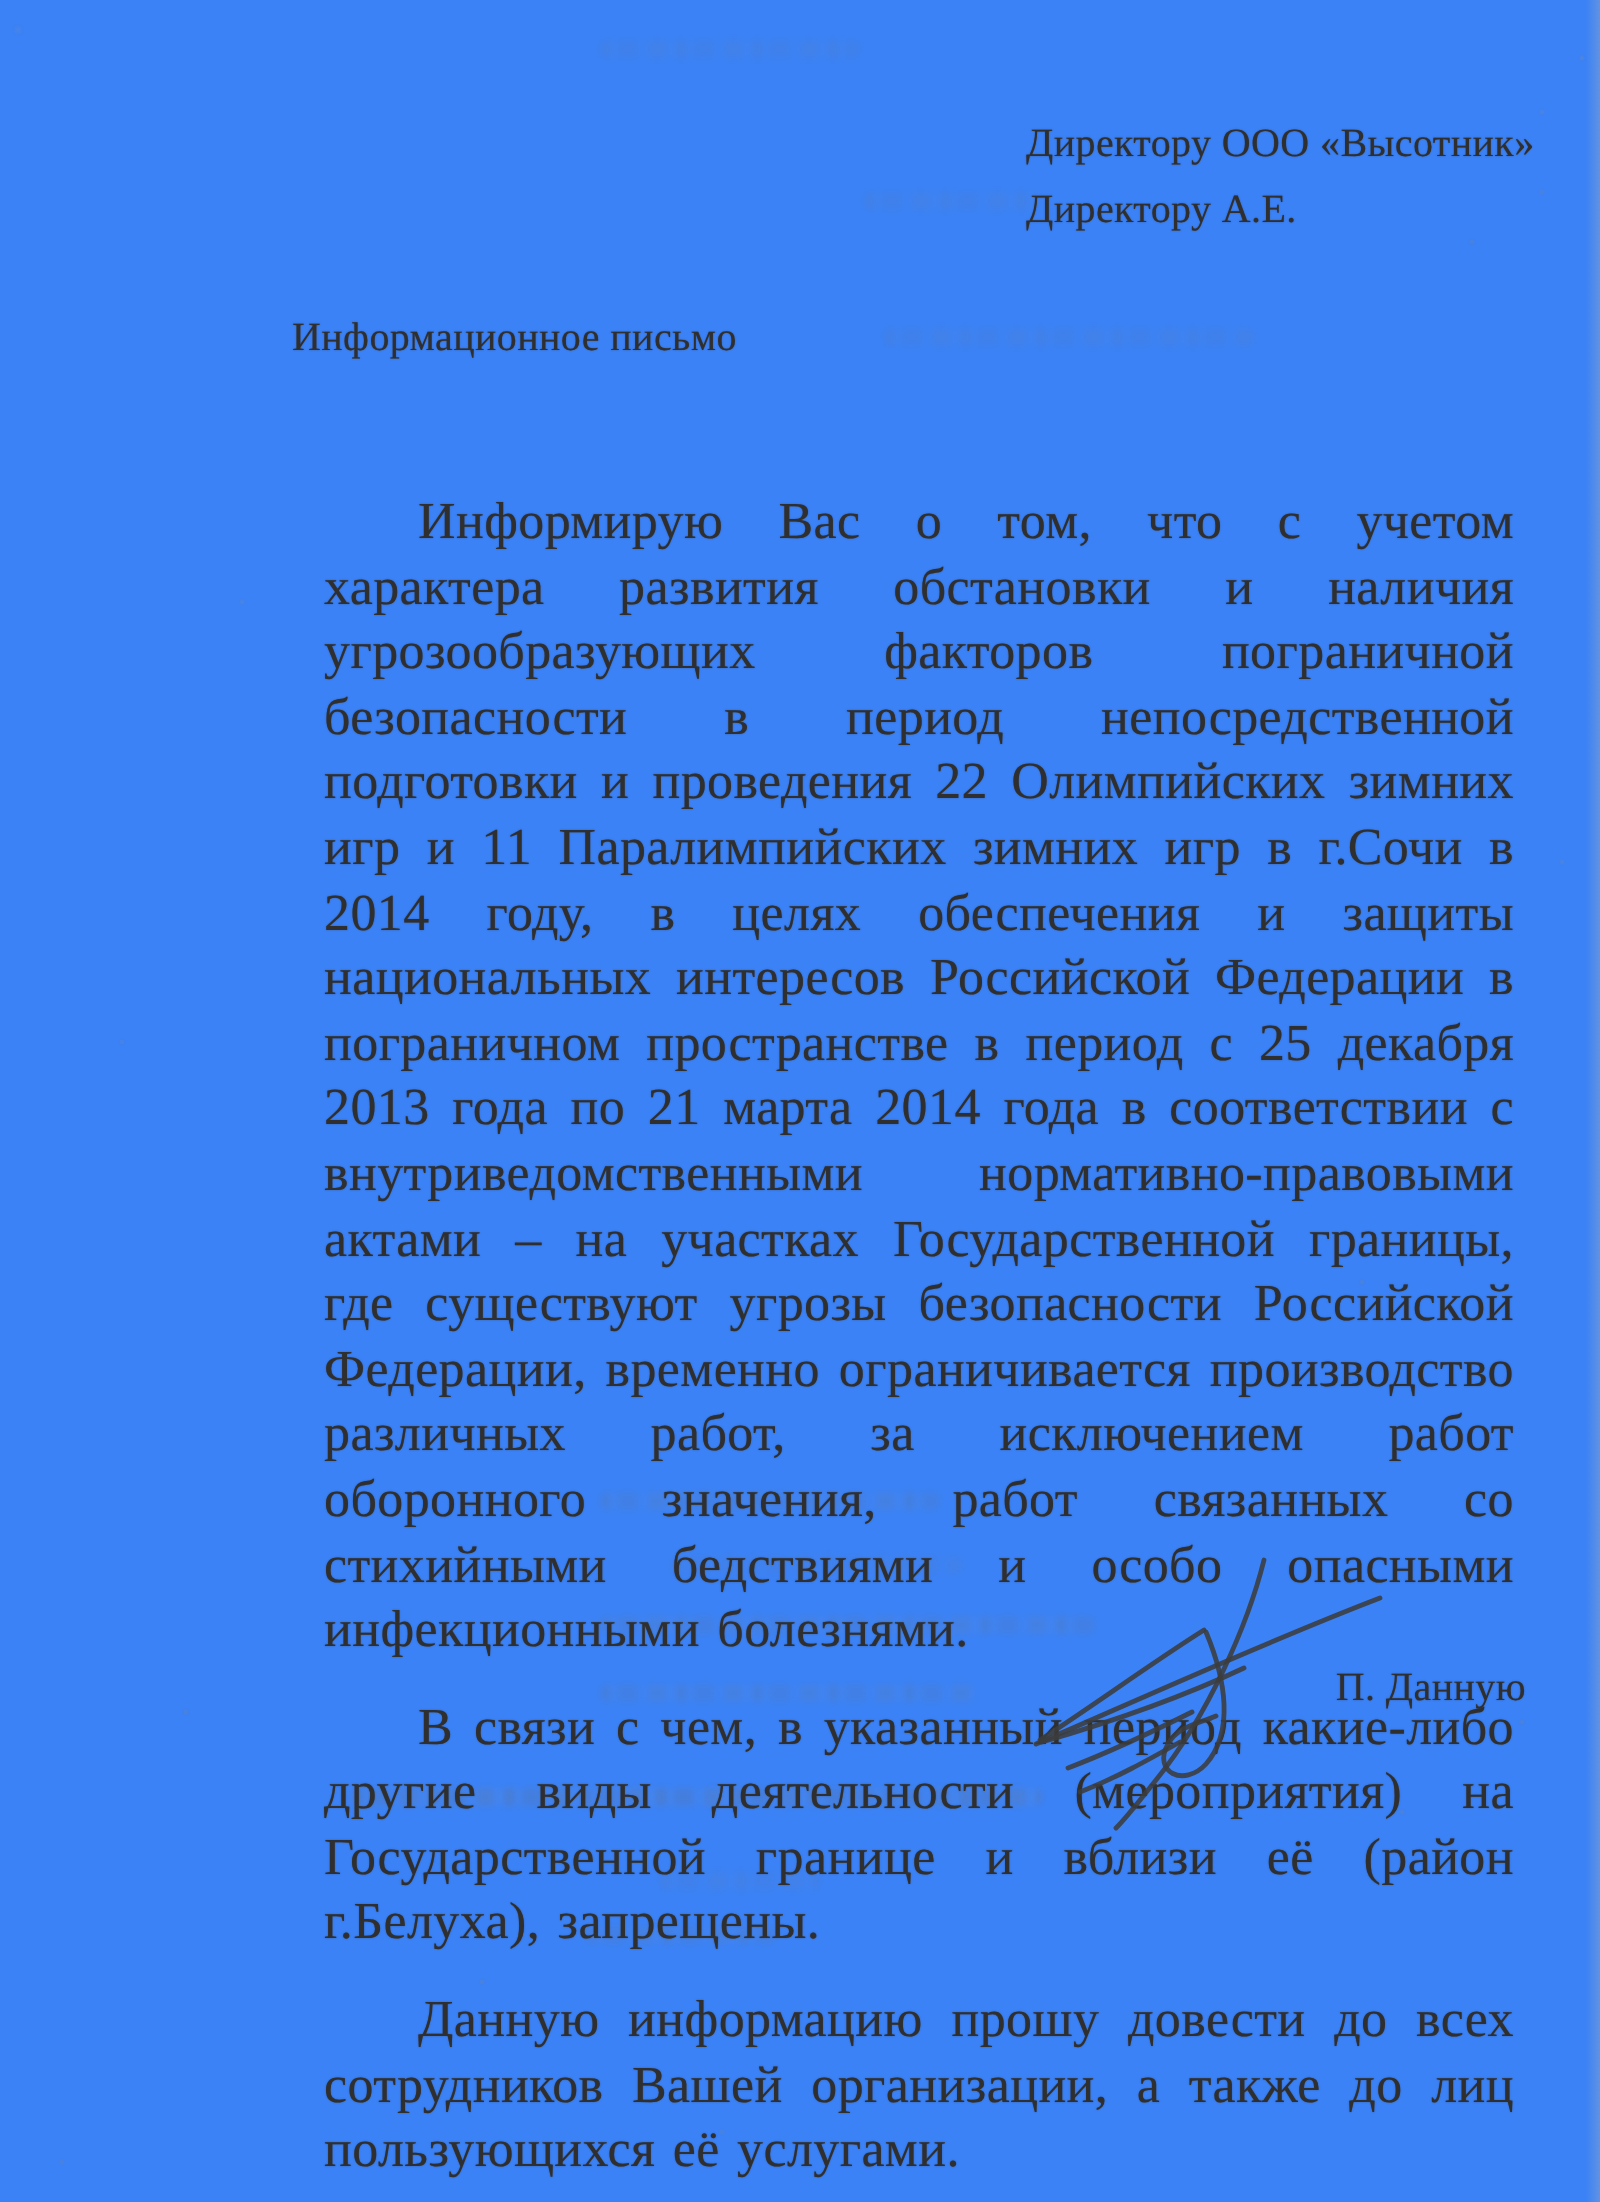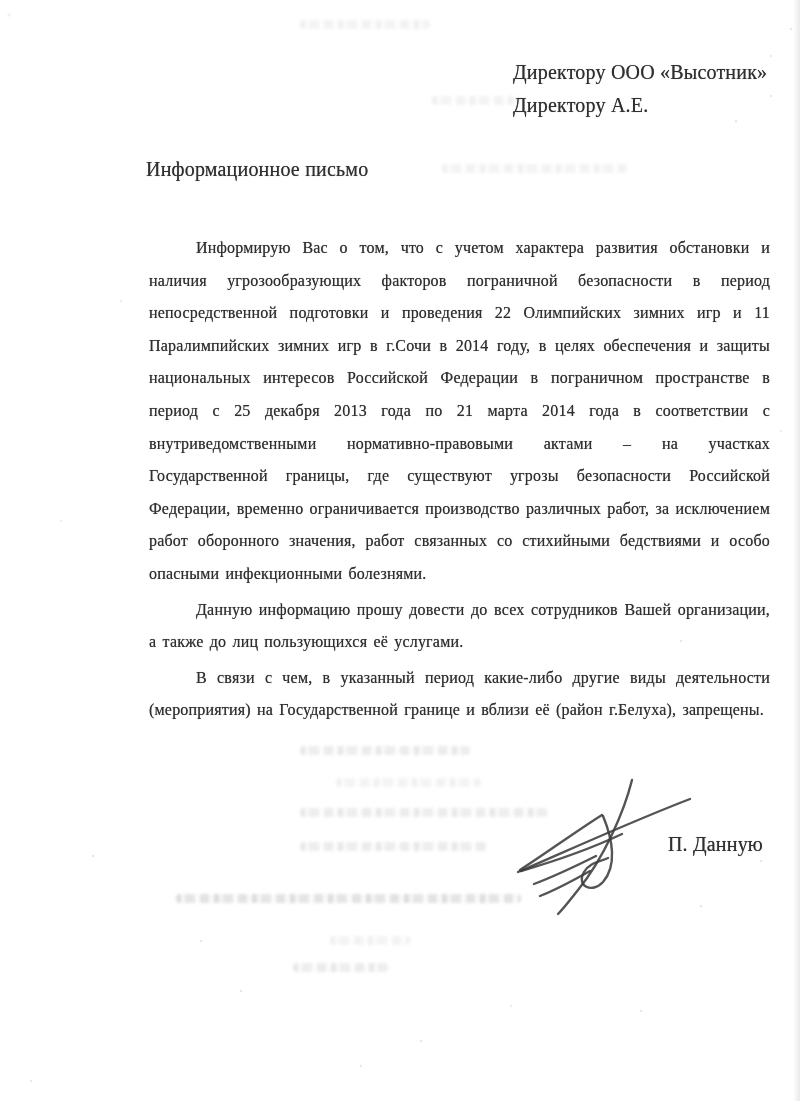--- a/index.html
+++ b/index.html
@@ -6,21 +6,21 @@
   html, body {
     margin: 0;
     padding: 0;
     background: #e9e9e9;
   }
   .page {
     position: relative;
     width: 800px;
     height: 1101px;
     margin: 0 auto;
-    background: #ffffff;
+    background: #3b82f6;
     overflow: hidden;
     font-family: "Liberation Serif", "DejaVu Serif", serif;
     color: #2f2f2f;
   }
   
   .printed {
     text-shadow: 0 0 0.7px rgba(55,55,55,0.75);
     letter-spacing: 0.2px;
   }
   .recipient {
@@ -37,22 +37,22 @@
     top: 158px;
     font-size: 20px;
   }
   .body-block {
     position: absolute;
     left: 146px;
     top: 229px;
     width: 627px;
   }
   .body-block p {
-    margin: 3px;
-    font-size: 16px;
+    margin: 16px;
+    font-size: 26px;
     line-height: 32.6px;
     text-align: justify;
     text-align-last: left;
     text-indent: 47px;
     word-spacing: 2px;
   }
   .signoff {
     position: absolute;
     left: 146px;
     top: 801px;
@@ -154,22 +154,22 @@
 
   <div class="recipient printed">
     <div>Директору ООО «Высотник»</div>
     <div>Директору А.Е.</div>
   </div>
 
   <div class="title printed">Информационное письмо</div>
 
   <div class="body-block printed">
     <p>Информирую Вас о том, что с учетом характера развития обстановки и наличия угрозообразующих факторов пограничной безопасности в период непосредственной подготовки и проведения 22 Олимпийских зимних игр и 11 Паралимпийских зимних игр в г.Сочи в 2014 году, в целях обеспечения и защиты национальных интересов Российской Федерации в пограничном пространстве в период с 25 декабря 2013 года по 21 марта 2014 года в соответствии с внутриведомственными нормативно-правовыми актами – на участках Государственной границы, где существуют угрозы безопасности Российской Федерации, временно ограничивается производство различных работ, за исключением работ оборонного значения, работ связанных со стихийными бедствиями и особо опасными инфекционными болезнями.</p>
+    <p>В связи с чем, в указанный период какие-либо другие виды деятельности (мероприятия) на Государственной границе и вблизи её (район г.Белуха), запрещены.</p>
     <p>Данную информацию прошу довести до всех сотрудников Вашей организации, а также до лиц пользующихся её услугами.</p>
-    <p>В связи с чем, в указанный период какие-либо другие виды деятельности (мероприятия) на Государственной границе и вблизи её (район г.Белуха), запрещены.</p>
   </div>
 
 
   <svg class="signature-svg" viewBox="0 0 205 150" aria-hidden="true">
 
     <path d="M 18,102 C 60,84 130,52 190,29"></path>
 
     <path d="M 132,10 C 124,42 104,88 78,120 C 70,130 64,138 58,144"></path>
 
     <path d="M 20,100 C 45,84 75,62 102,45"></path>

